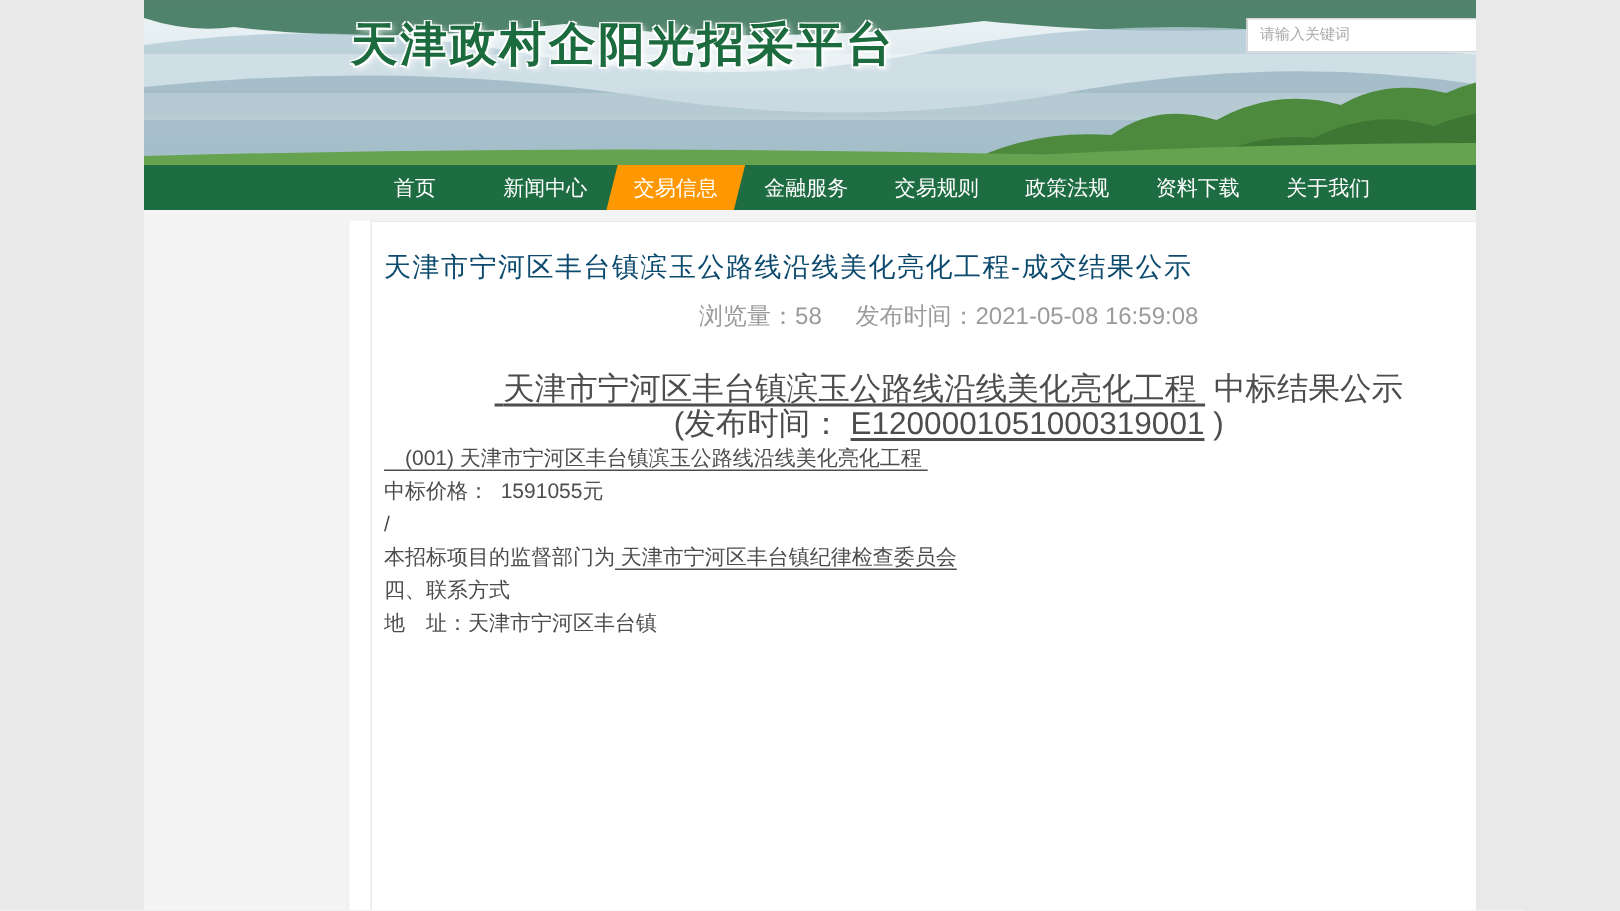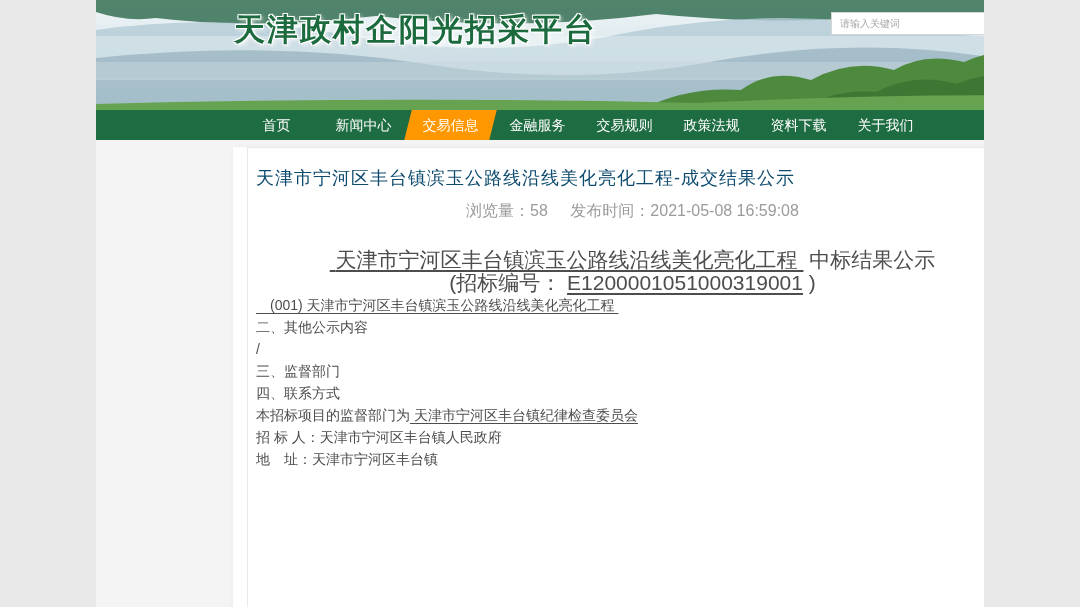--- a/index.html
+++ b/index.html
@@ -113,30 +113,28 @@
       <div class="article-box">
 
         <div class="article-title">天津市宁河区丰台镇滨玉公路线沿线美化亮化工程-成交结果公示</div>
 
         <div class="article-meta">
           <span>浏览量：</span><span>58</span><span class="gap"></span>
           <span>发布时间：</span><span>2021-05-08 16:59:08</span>
         </div>
 
         <div class="center-line notice-heading" id="notice-heading"><span class="seg u"> 天津市宁河区丰台镇滨玉公路线沿线美化亮化工程 </span><span class="seg"> 中标结果公示</span></div>
-        <div class="center-line" id="bid-line"><span class="seg">(招标编号： </span><span class="seg u">E1200001051000319001</span><span class="seg"> )</span></div>
+        <div class="center-line" id="bid-line"><span class="seg">(发布时间： </span><span class="seg u">E1200001051000319001</span><span class="seg"> )</span></div>
 
 
         <div id="article-lines">
             <div class="art-line"><span class="seg u">　(001) 天津市宁河区丰台镇滨玉公路线沿线美化亮化工程 </span></div>
-            <div class="art-line"><span class="seg">二、其他公示内容</span></div>
+            <div class="art-line"><span class="seg">中标价格：  1591055元</span></div>
             <div class="art-line"><span class="seg">/</span></div>
-            <div class="art-line"><span class="seg">三、监督部门</span></div>
+            <div class="art-line"><span class="seg">本招标项目的监督部门为</span><span class="seg u"> 天津市宁河区丰台镇纪律检查委员会</span></div>
             <div class="art-line"><span class="seg">四、联系方式</span></div>
-            <div class="art-line"><span class="seg">本招标项目的监督部门为</span><span class="seg u"> 天津市宁河区丰台镇纪律检查委员会</span></div>
-            <div class="art-line"><span class="seg">招 标 人：天津市宁河区丰台镇人民政府</span></div>
             <div class="art-line"><span class="seg">地　址：天津市宁河区丰台镇</span></div>
           </div>
 
       </div>
     </div>
   </div>
 </div>
 
 </body></html>

